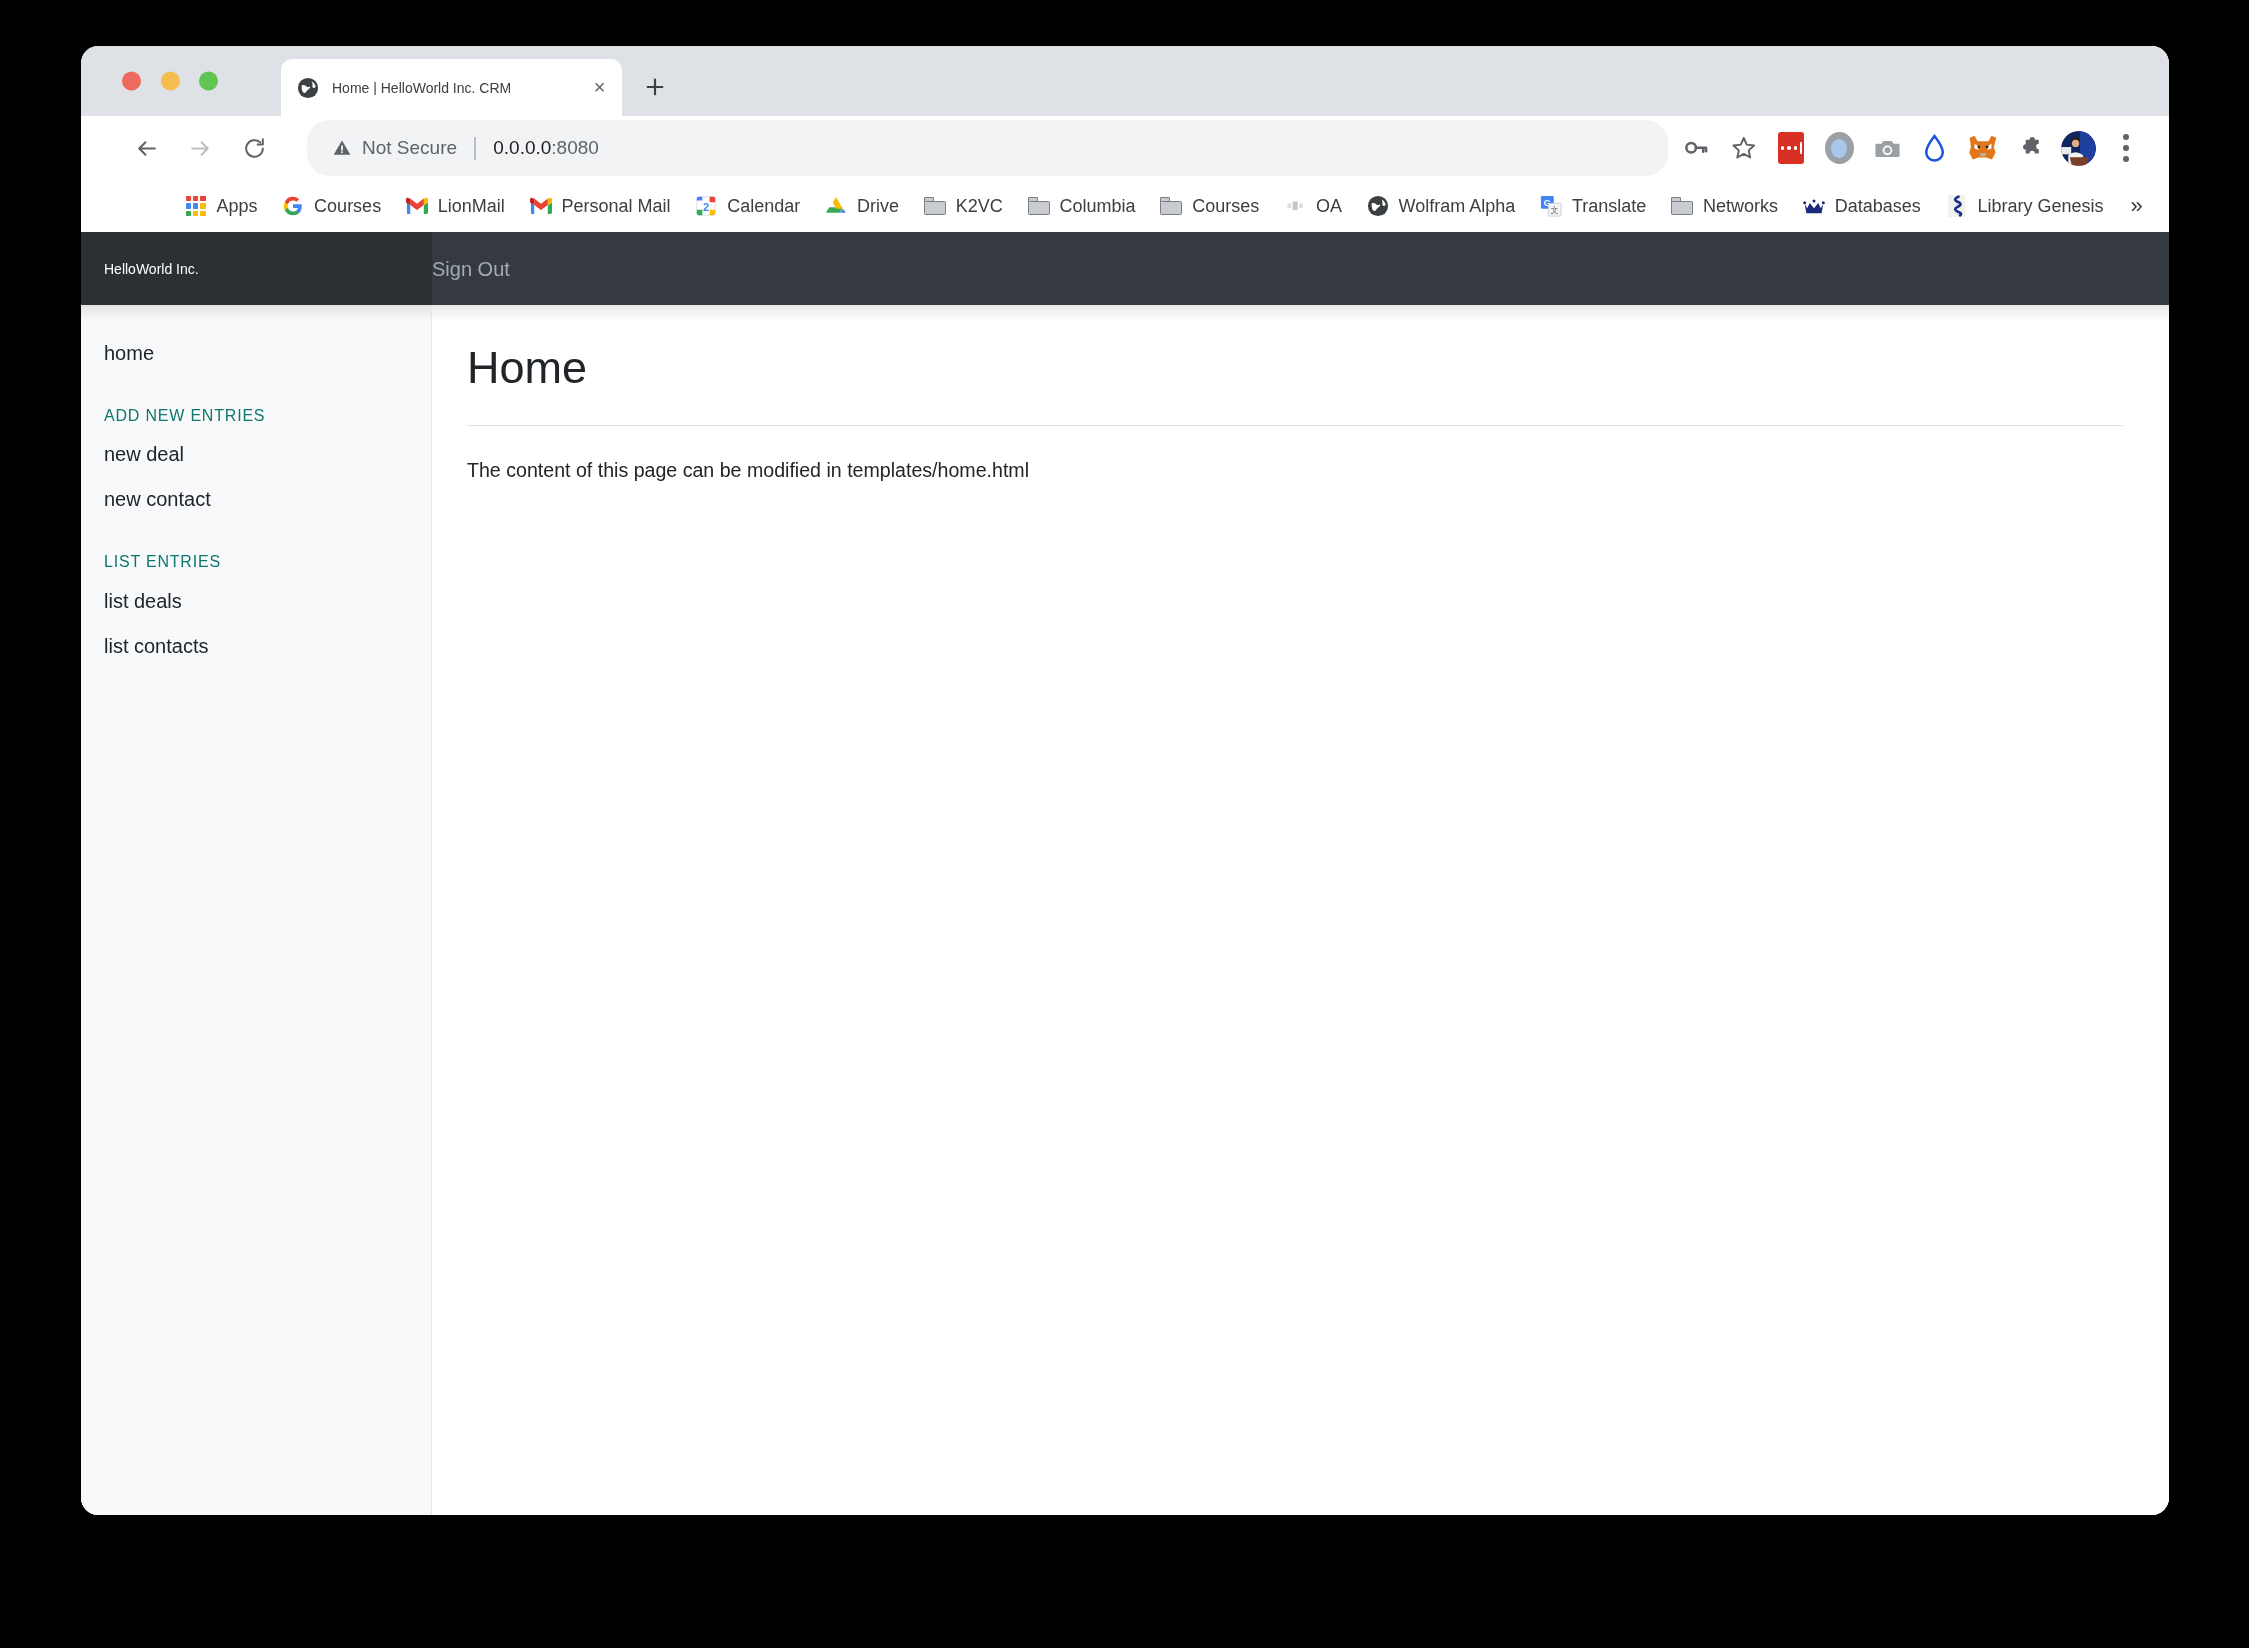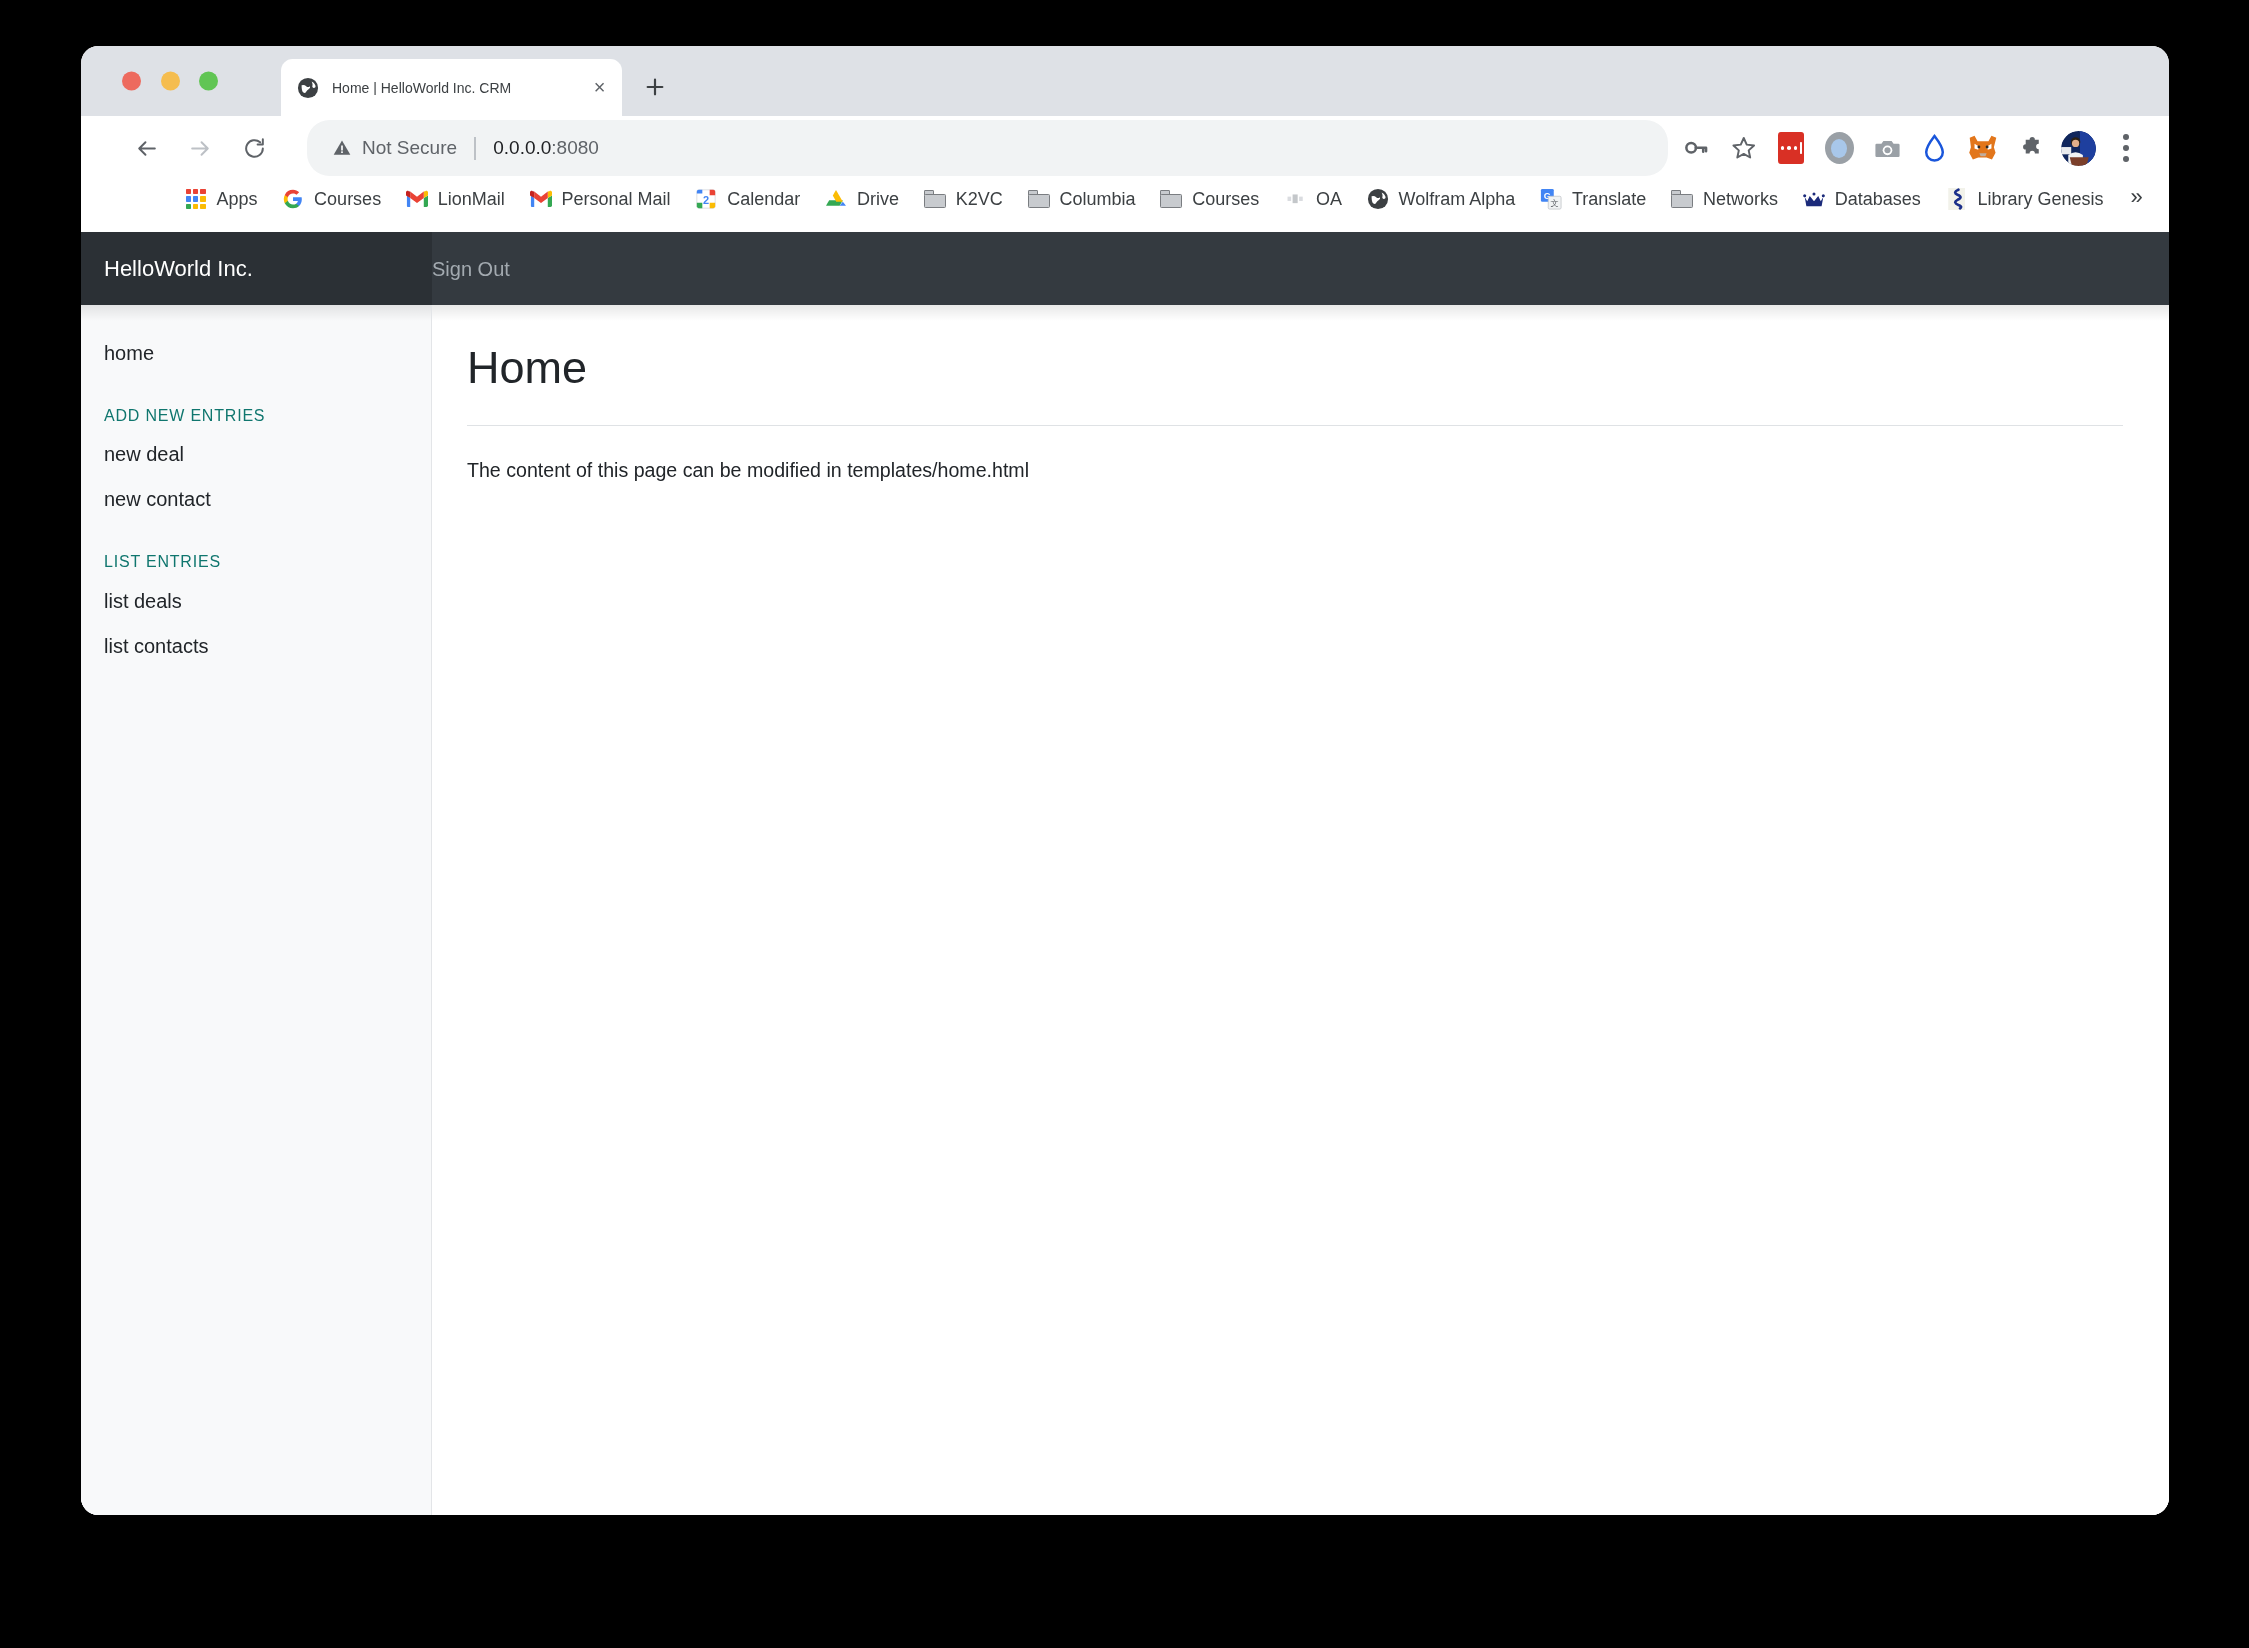--- a/index.html
+++ b/index.html
@@ -201,21 +201,21 @@
     display: flex; flex-direction: column; align-items: center; justify-content: center;
     gap: 5px;
   }
   .kebab i { width: 5.8px; height: 5.8px; border-radius: 50%; background: #5f6368; display: block; }
 
   
   .bookmarks {
     height: 52px;
     background: #ffffff;
     display: flex;
-    align-items: flex-start;
+    align-items: center;
     padding: 0 17.4px 0 93px;
     box-sizing: border-box;
     position: relative;
     overflow: hidden;
   }
   .bm {
     display: flex;
     align-items: center;
     height: 38px;
     padding: 0 10px;
@@ -301,21 +301,21 @@
     height: 73px;
     background: #2b3035;
     display: flex;
     align-items: center;
     padding-left: 23px;
     box-sizing: border-box;
     flex: 0 0 351px;
   }
   .brand-text {
     color: #ffffff;
-    font-size: 22px;
+    font-size: 14px;
     line-height: 1;
   }
   .navbar-right {
     flex: 1;
     display: flex;
     align-items: center;
     padding-right: 32px;
     height: 73px;
   }
   .signout {

